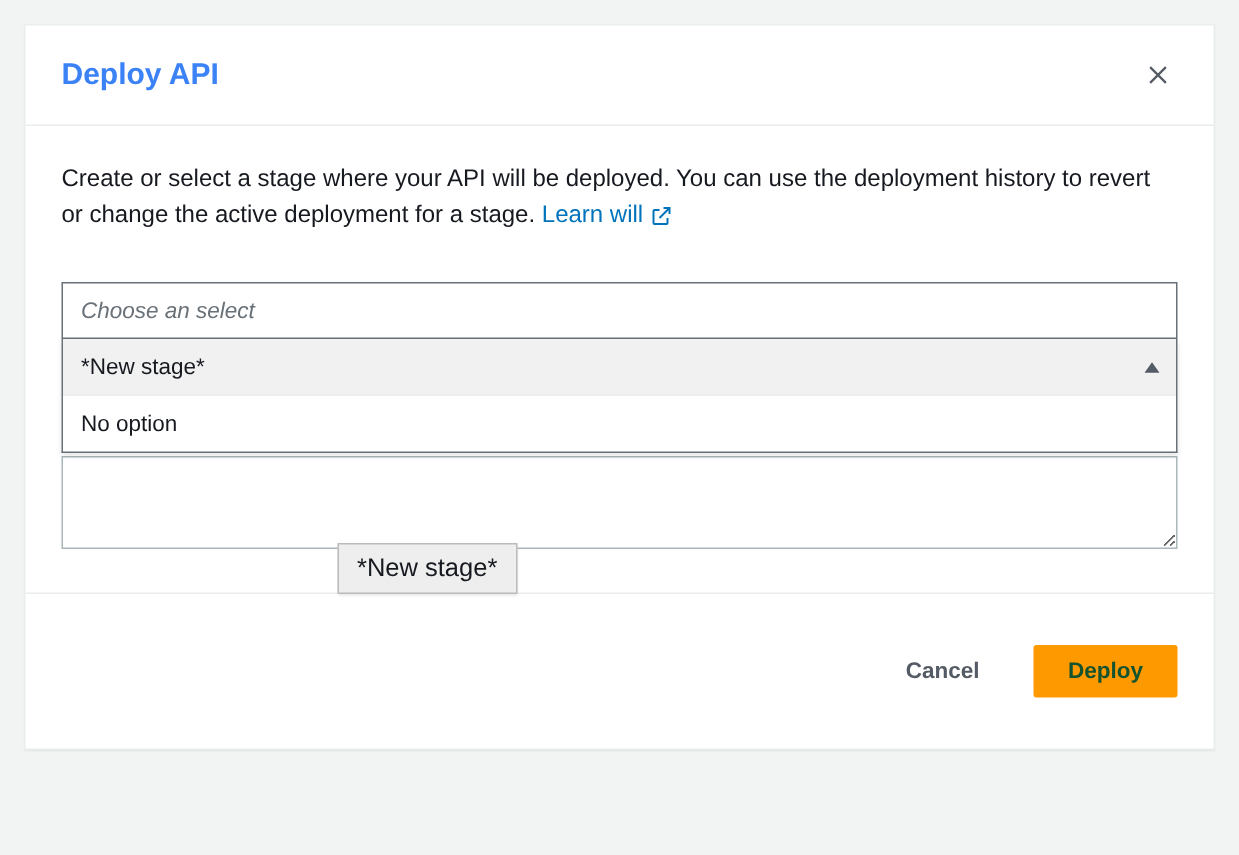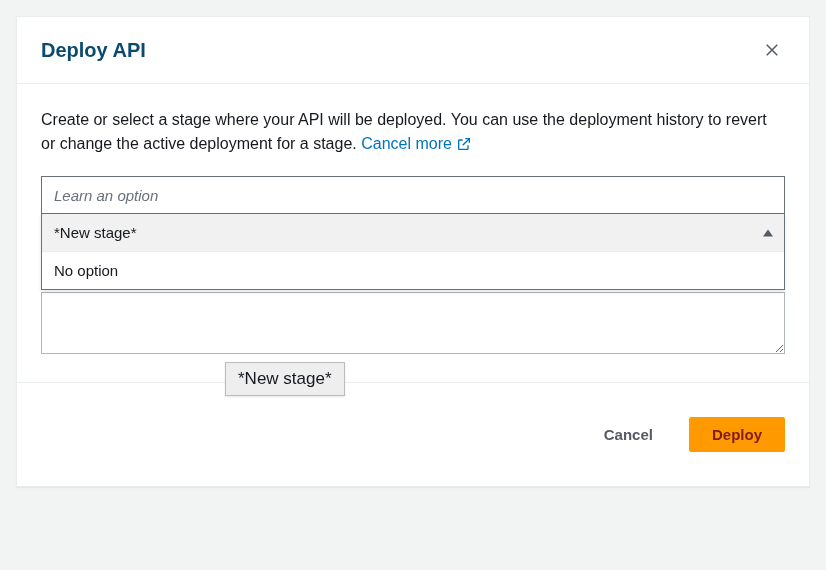--- a/index.html
+++ b/index.html
@@ -20,40 +20,40 @@
     .modal-header {
       display: flex;
       justify-content: space-between;
       align-items: center;
       padding: 20px 24px;
       border-bottom: 1px solid #eaeded;
     }
     .modal-title {
       font-size: 20px;
       font-weight: 700;
-      color: #0c4a6e;
+      color: #3b82f6;
     }
     .close-btn {
       background: none;
       border: none;
       cursor: pointer;
       padding: 4px;
       display: flex;
       align-items: center;
       justify-content: center;
     }
     .close-btn svg { width: 18px; height: 18px; stroke: #545b64; stroke-width: 2; }
     .modal-body {
       padding: 24px;
     }
     .description {
       font-size: 16px;
       line-height: 1.5;
       color: #16191f;
-      margin-bottom: 20px;
+      margin-bottom: 32px;
     }
     .learn-more {
       color: #0073bb;
       text-decoration: none;
       display: inline-flex;
       align-items: center;
       gap: 4px;
     }
     .learn-more svg { width: 16px; height: 16px; stroke: #0073bb; fill: none; stroke-width: 2; }
     .field-label {
@@ -141,21 +141,21 @@
       cursor: pointer;
       border: none;
       background: none;
     }
     .btn-cancel {
       color: #545b64;
       background: transparent;
     }
     .btn-primary {
       background: #ff9900;
-      color: #7f1d1d;
+      color: #14532d;
       border: 1px solid #ff9900;
       text-align: right;
     }
   </style>
 </head>
 <body>
 
 <div class="modal">
 
   <div class="modal-header">
@@ -165,33 +165,33 @@
           <path d="M5 5 L19 19 M19 5 L5 19"></path>
         </svg>
     </button>
   </div>
 
   <div class="modal-body">
 
     <p class="description">
       <span>Create or select a stage where your API will be deployed. You can use the deployment history to revert or change the active deployment for a stage.</span>
       <a href="#" class="learn-more">
-        <span>Cancel more</span>
+        <span>Learn will</span>
         <svg viewBox="0 0 24 24">
             <path d="M14 4h6v6"></path>
             <path d="M20 4L10 14"></path>
             <path d="M18 14v5a1 1 0 0 1-1 1H5a1 1 0 0 1-1-1V7a1 1 0 0 1 1-1h5"></path>
           </svg>
       </a>
     </p>
 
 
     <div class="select-wrapper">
       <div class="select-input">
-        <span>Learn an option</span>
+        <span>Choose an select</span>
         <span class="select-caret"></span>
       </div>
       <div class="dropdown-list">
         <div class="dropdown-item highlighted">*New stage*</div>
         <div class="dropdown-item">No option</div>
       </div>
     </div>
 
     <textarea class="textarea-field" style=""></textarea>
 

